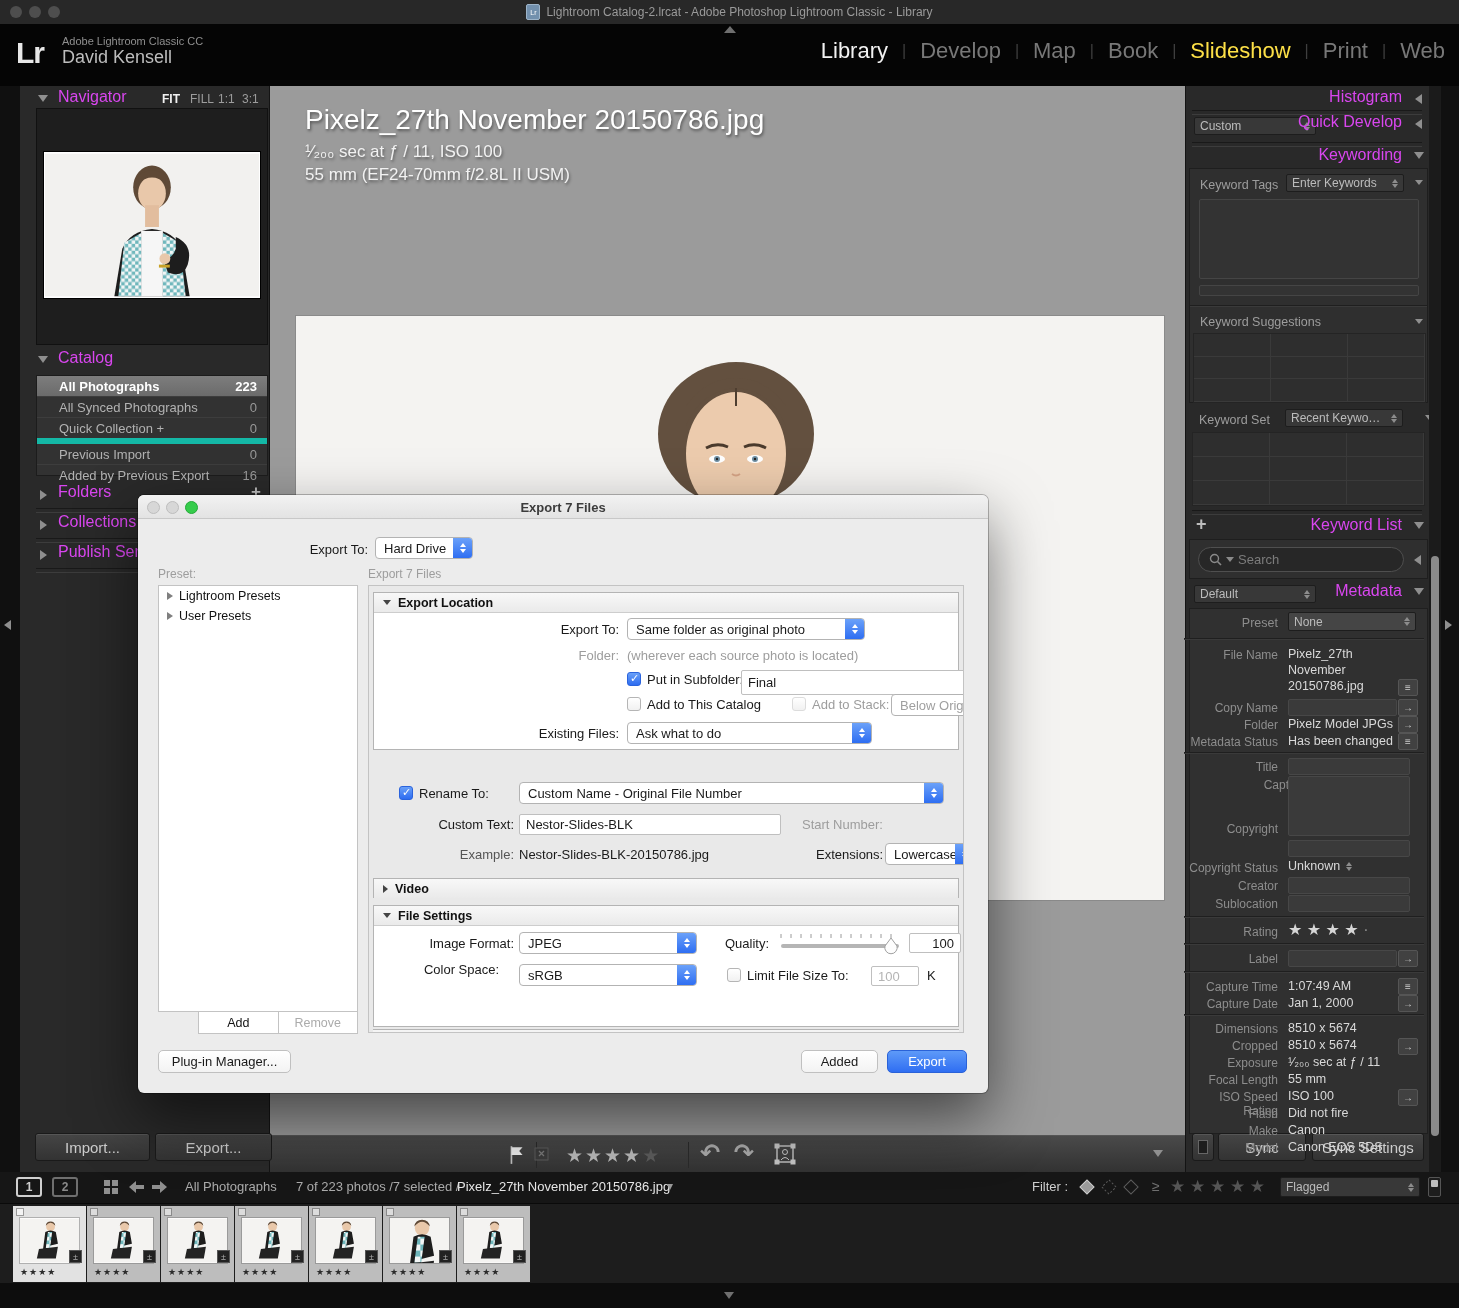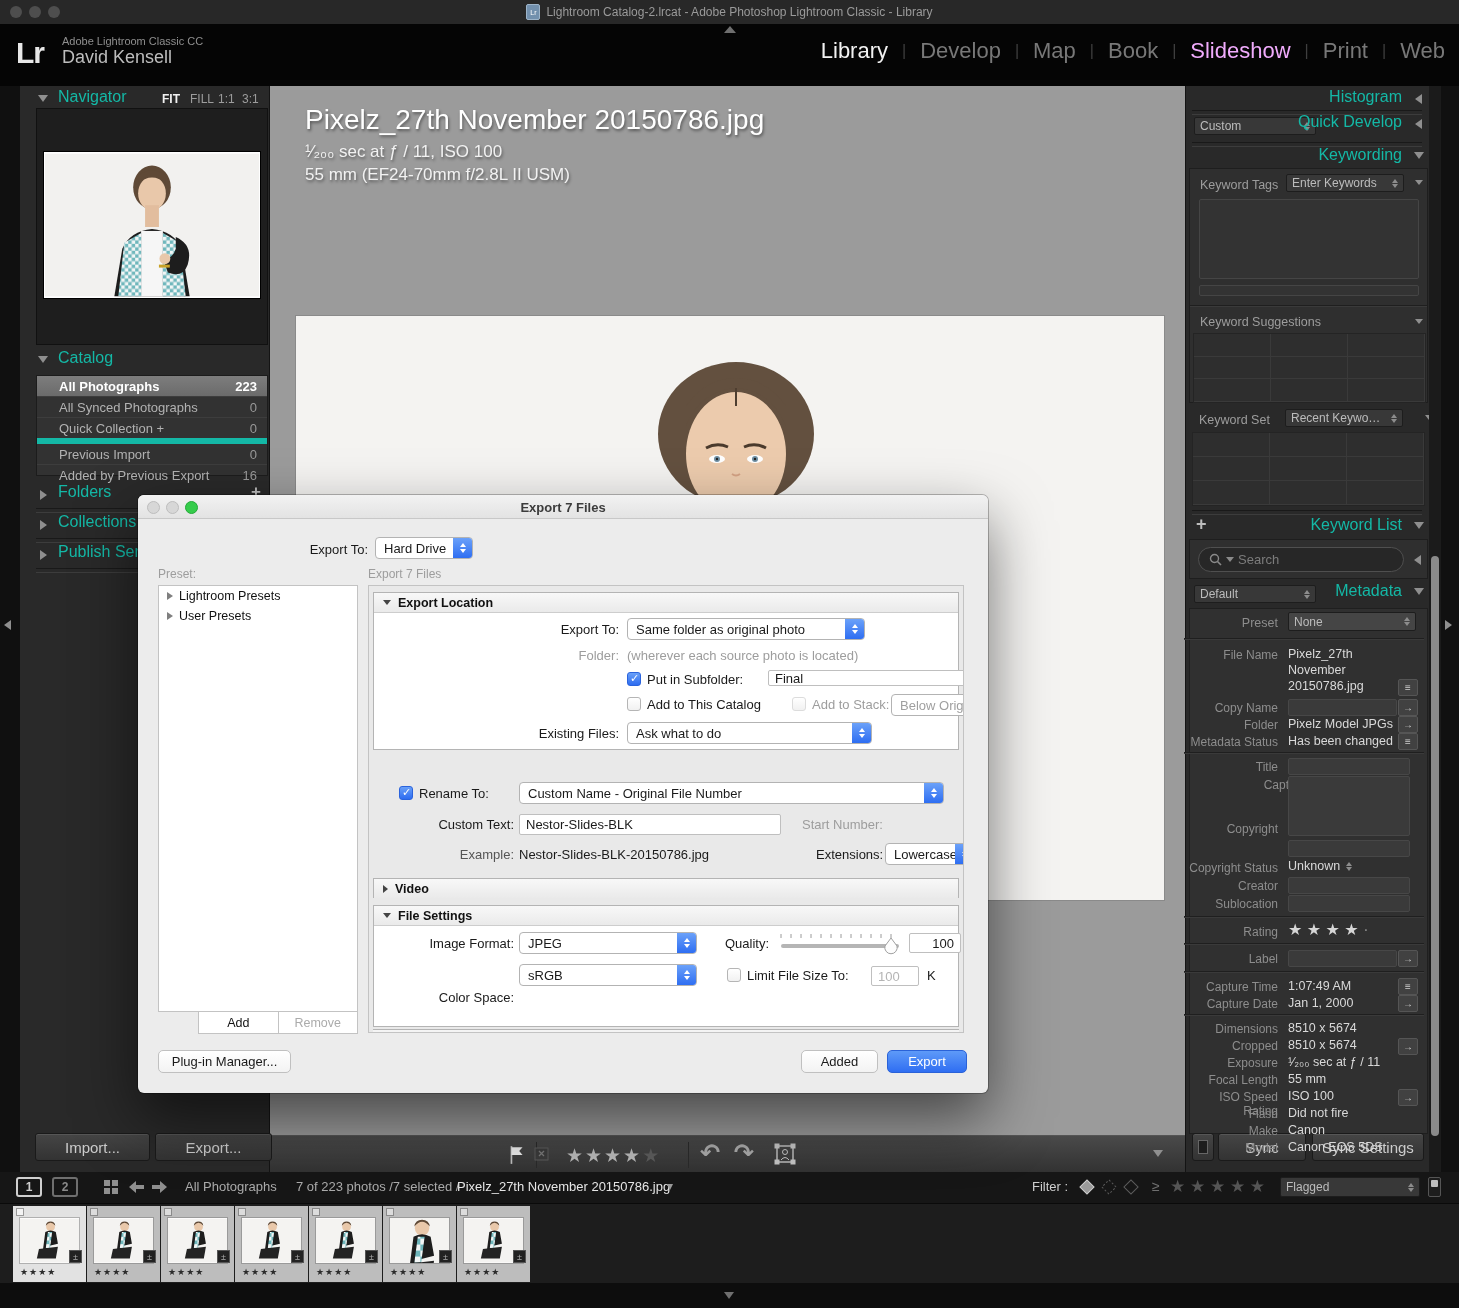--- a/index.html
+++ b/index.html
@@ -42,21 +42,21 @@
   
   .sec{position:absolute;background:#fff;border:1px solid #b4b4b4;box-sizing:border-box;}
   .sec-h{height:19px;background:linear-gradient(#f8f8f8,#eaeaea);border-bottom:1px solid #cdcdcd;
          display:flex;align-items:center;gap:7px;padding-left:9px;font-size:12.5px;font-weight:bold;color:#111;}
   .sec.hdr-only .sec-h{border-bottom:none;}
   
   .mbtn{position:absolute;background:linear-gradient(#fff,#f3f3f3);border:1px solid #c0c0c0;
         border-radius:5px;font-size:13px;color:#1a1a1a;display:flex;align-items:center;
         justify-content:center;box-sizing:border-box;}
   
-  .ph{position:absolute;color:#14b8a6;font-size:16px;}
+  .ph{position:absolute;color:#d946ef;font-size:16px;}
   .plabel{position:absolute;color:#9d9d9d;font-size:12px;}
   .ridge{position:absolute;height:3px;border-top:1px solid #191919;border-bottom:1px solid #3c3c3c;}
   .ddk{position:absolute;background:#383838;border:1px solid #1d1d1d;border-radius:2px;
        color:#bcbcbc;font-size:12px;display:flex;align-items:center;padding:0 5px;box-sizing:border-box;}
   .ddk .sp{margin-left:auto;display:flex;flex-direction:column;gap:1px;padding-left:5px;}
   .ddk .sp i{width:0;height:0;border-left:3px solid transparent;border-right:3px solid transparent;}
   .ddk .sp .u{border-bottom:4px solid #8d8d8d;}
   .ddk .sp .d{border-top:4px solid #8d8d8d;}
   .ml{position:absolute;width:92px;text-align:right;color:#8d8d8d;font-size:12px;left:1186px;}
   .mv{position:absolute;left:1288px;color:#d9d9d9;font-size:12.5px;white-space:nowrap;}
@@ -126,21 +126,21 @@
   </div>
   <div class="abs flex" style="right:12px;top:14px;gap:0;">
     <span style="color:#f2f2f2;font-size:22px;padding:0 14px;">Library</span>
     <span style="color:#3f3f3f;">|</span>
     <span style="color:#787878;font-size:22px;padding:0 14px;">Develop</span>
     <span style="color:#3f3f3f;">|</span>
     <span style="color:#787878;font-size:22px;padding:0 14px;">Map</span>
     <span style="color:#3f3f3f;">|</span>
     <span style="color:#787878;font-size:22px;padding:0 14px;">Book</span>
     <span style="color:#3f3f3f;">|</span>
-    <span style="color:#f0abfc;font-size:22px;padding:0 14px;">Slideshow</span>
+    <span style="color:#fde047;font-size:22px;padding:0 14px;">Slideshow</span>
     <span style="color:#3f3f3f;">|</span>
     <span style="color:#787878;font-size:22px;padding:0 14px;">Print</span>
     <span style="color:#3f3f3f;">|</span>
     <span style="color:#787878;font-size:22px;padding:0 14px;padding-right:2px;">Web</span>
   </div>
   <span class="tri" style="position:absolute;left:724px;top:2px;border-left:6px solid transparent;border-right:6px solid transparent;border-bottom:7px solid #6f6f6f;"></span>
 </div>
 
 <div class="abs" style="left:270px;top:86px;width:915px;height:1049px;background:#9b9b9b;overflow:hidden;">
 
@@ -640,21 +640,21 @@
       <span class="t">Same folder as original photo</span>
       <span class="cap">
           <i class="u"></i>
           <i class="d"></i>
         </span>
     </div>
     <span class="dl r g" style="left:140px;top:62px;width:110px;">Folder:</span>
     <span class="dl g" style="left:258px;top:62px;">(wherever each source photo is located)</span>
     <span class="chk on" style="left:258px;top:86px;"></span>
     <span class="dl" style="left:278px;top:86px;">Put in Subfolder:</span>
-    <div class="fld" style="left:372px;top:84px;width:338px;height:16px;margin-left:27px;">
+    <div class="fld" style="left:372px;top:84px;width:338px;height:25px;">
       <span>Final</span>
     </div>
     <span class="chk" style="left:258px;top:111px;"></span>
     <span class="dl" style="left:278px;top:111px;">Add to This Catalog</span>
     <span class="chk dis" style="left:423px;top:111px;"></span>
     <span class="dl g" style="left:443px;top:111px;">Add to Stack:</span>
     <div class="dd gray" style="left:522px;top:108px;width:108px;">
       <span class="t">Below Original</span>
 
     </div>
@@ -730,21 +730,21 @@
             <line x1="102" y1="2" x2="102" y2="6"></line>
             <line x1="112" y1="2" x2="112" y2="6"></line>
           </g>
         <rect x="2" y="12" width="118" height="4" rx="2" fill="#b5b5b5"></rect>
         <path d="M112 6 L118 14 A6.2 6.2 0 1 1 106 14 Z" fill="#fdfdfd" stroke="#a0a0a0"></path>
       </svg>
     </div>
     <div class="fld" style="left:540px;top:347px;width:52px;height:20px;justify-content:flex-end;padding-right:6px;">
       <span>100</span>
     </div>
-    <span class="dl r" style="left:40px;top:404px;width:105px;">Color Space:</span>
+    <span class="dl r" style="left:40px;top:376px;width:105px;text-align:center;">Color Space:</span>
     <div class="dd" style="left:150px;top:378px;width:178px;">
       <span class="t">sRGB</span>
       <span class="cap">
           <i class="u"></i>
           <i class="d"></i>
         </span>
     </div>
     <span class="chk" style="left:358px;top:382px;"></span>
     <span class="dl" style="left:378px;top:382px;">Limit File Size To:</span>
     <div class="fld g" style="left:502px;top:380px;width:48px;height:20px;">

